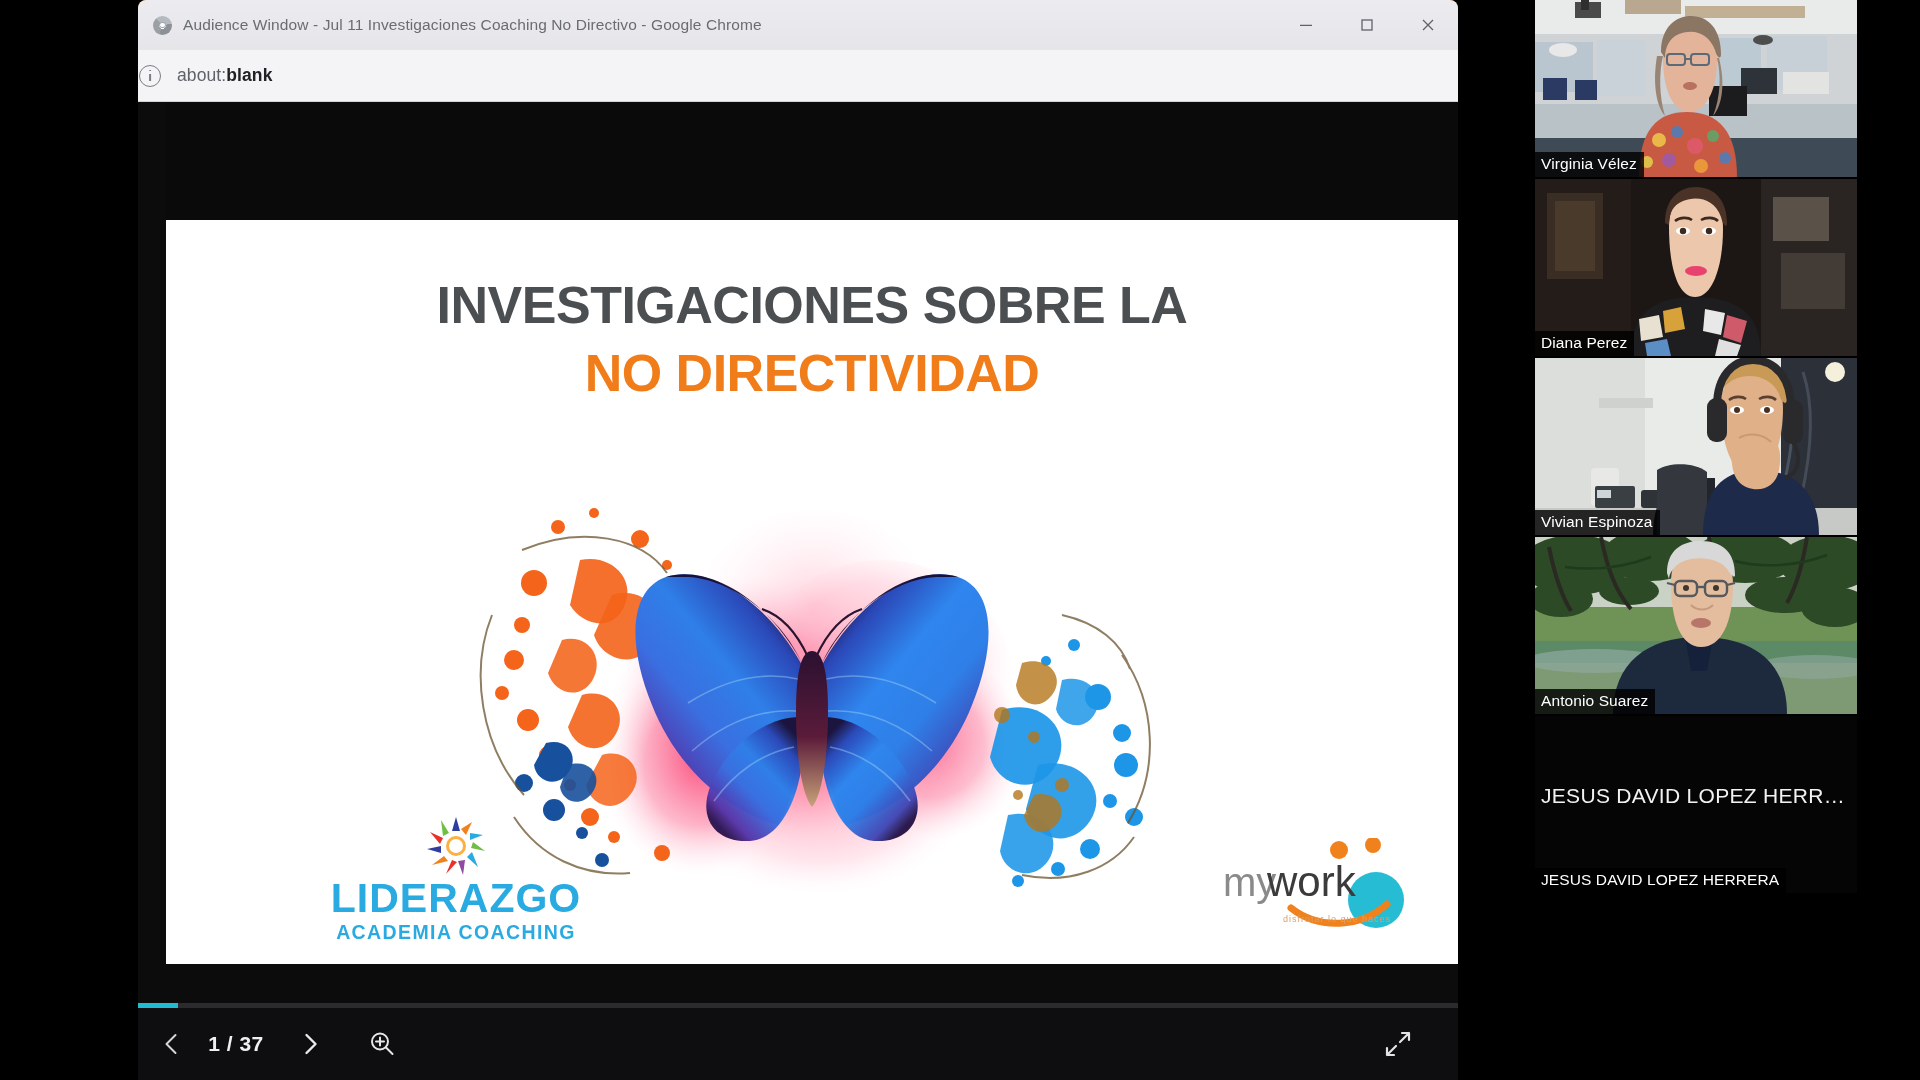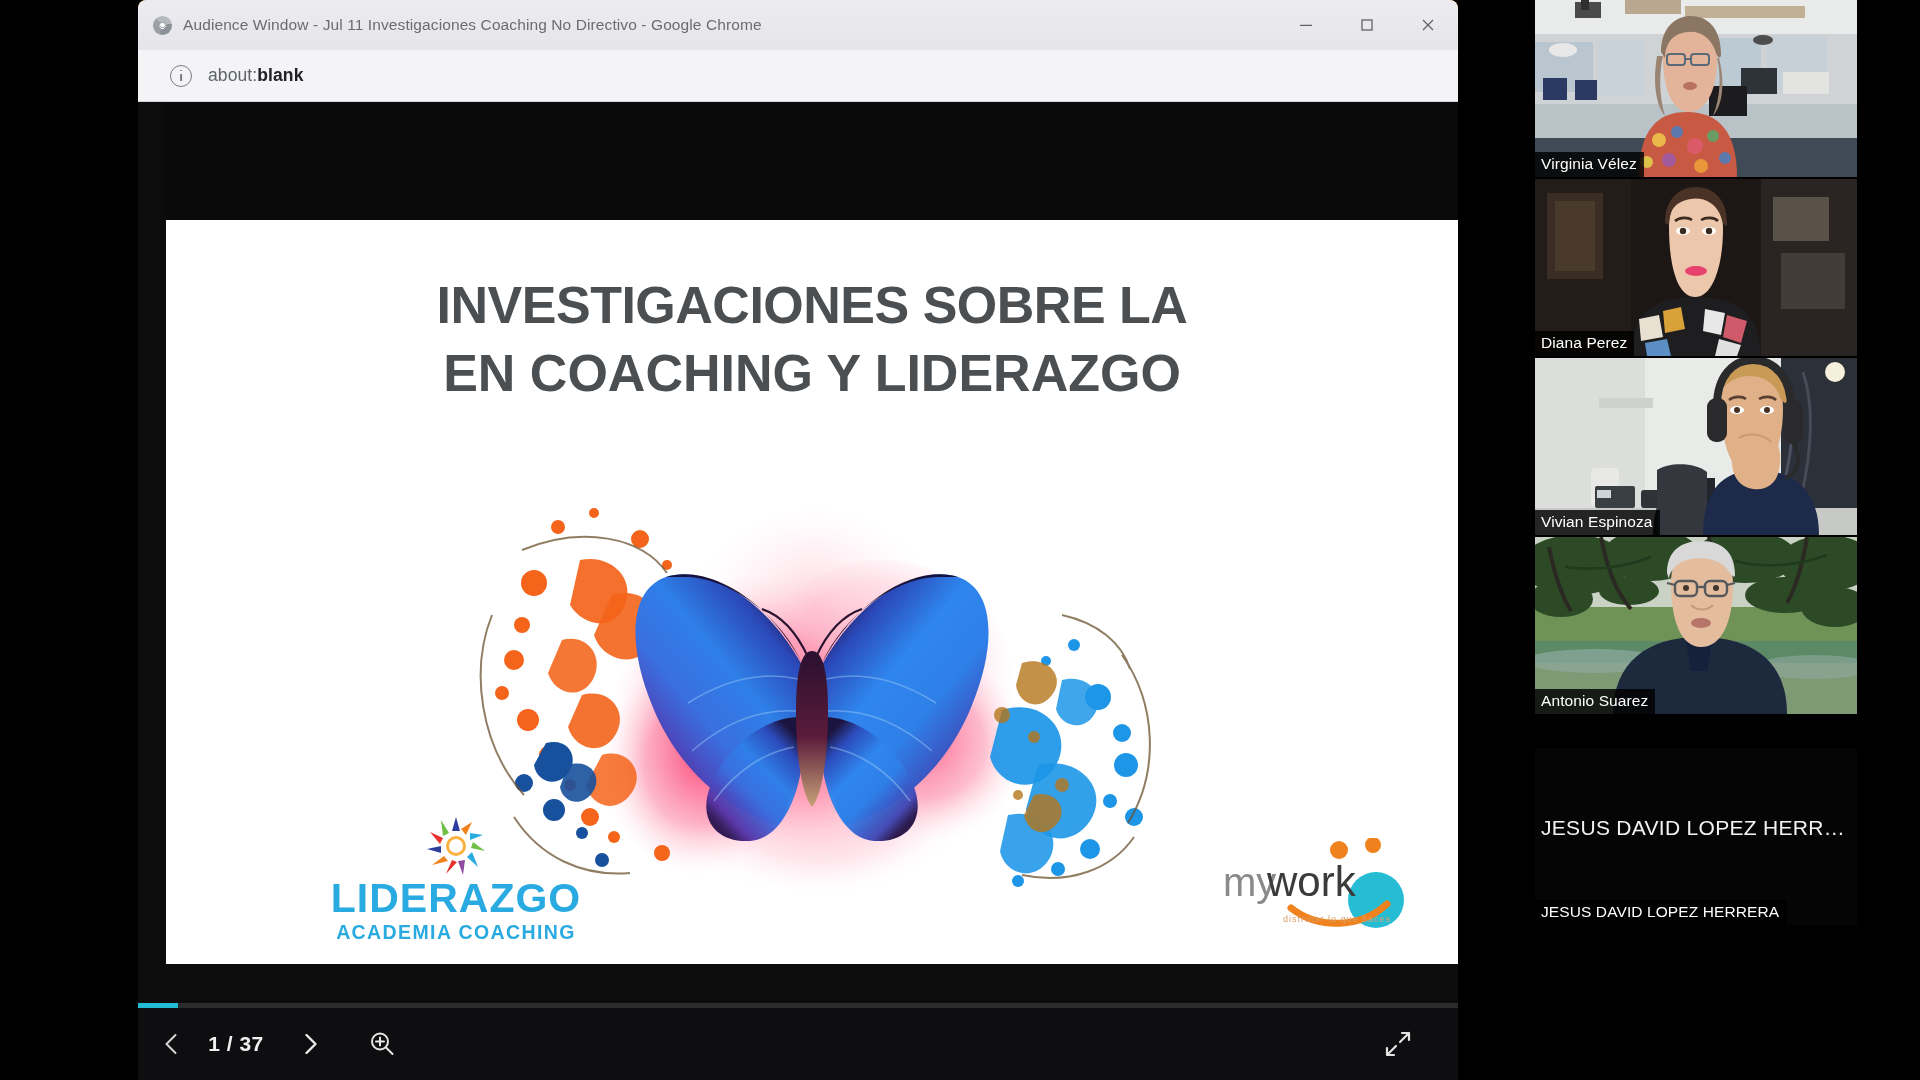--- a/index.html
+++ b/index.html
@@ -51,21 +51,21 @@
     width: 61px; height: 50px; display: flex; align-items: center; justify-content: center;
   }
   .win-btn svg { display: block; }
 
   
   #omnibox-row {
     height: 52px; width: 100%;
     background: #f4f4f7;
     border-bottom: 1px solid #d3d3d8;
     display: flex; align-items: center;
-    padding-left: 32px;
+    padding-left: 1px;
   }
   #info-icon {
     width: 22px; height: 22px; border-radius: 50%;
     border: 1.6px solid #7a7d81;
     position: relative; flex: 0 0 auto;
   }
   #info-icon::before {
     content: ""; position: absolute; left: 50%; top: 4px;
     transform: translateX(-50%);
     width: 1.8px; height: 1.8px; border-radius: 50%; background: #7a7d81;
@@ -224,21 +224,21 @@
     </div>
 
     <div id="viewer">
 
       <div id="viewer-topband"></div>
 
       <div id="slide">
 
         <div id="slide-title">
           <span class="l1">INVESTIGACIONES SOBRE LA</span>
-          <span class="l3">EN COACHING Y LIDERAZGO</span>
+          <span class="l2">NO DIRECTIVIDAD</span>
         </div>
 
         <div id="art">
           <svg viewBox="0 0 700 430" xmlns="http://www.w3.org/2000/svg">
             <defs>
               <radialGradient id="pinkA" cx="50%" cy="50%" r="50%">
                 <stop offset="0%" stop-color="#fb3f72" stop-opacity=".95"></stop>
                 <stop offset="55%" stop-color="#fb6a92" stop-opacity=".62"></stop>
                 <stop offset="100%" stop-color="#ffd5e0" stop-opacity="0"></stop>
               </radialGradient>
@@ -629,20 +629,20 @@
           <path d="M192 48 L200 46" stroke="#55585c" stroke-width="2.2"></path>
           <circle cx="151" cy="51" r="3" fill="#41352c"></circle>
           <circle cx="181" cy="51" r="3" fill="#41352c"></circle>
           <ellipse cx="166" cy="86" rx="10" ry="5" fill="#b8766a"></ellipse>
           <path d="M156 68 C162 74 172 74 178 68" stroke="#c79a7e" stroke-width="2" fill="none"></path>
         </svg>
       </div>
       <div class="nameplate">Antonio Suarez</div>
     </div>
 
-    <div class="vtile camoff" style="top:748px;">
+    <div class="vtile camoff" style="top:716px;">
       <div class="camoff-name">JESUS DAVID LOPEZ HERRE…</div>
       <div class="nameplate">JESUS DAVID LOPEZ HERRERA</div>
     </div>
 
   </div>
 
 </div>
 
 </body></html>

